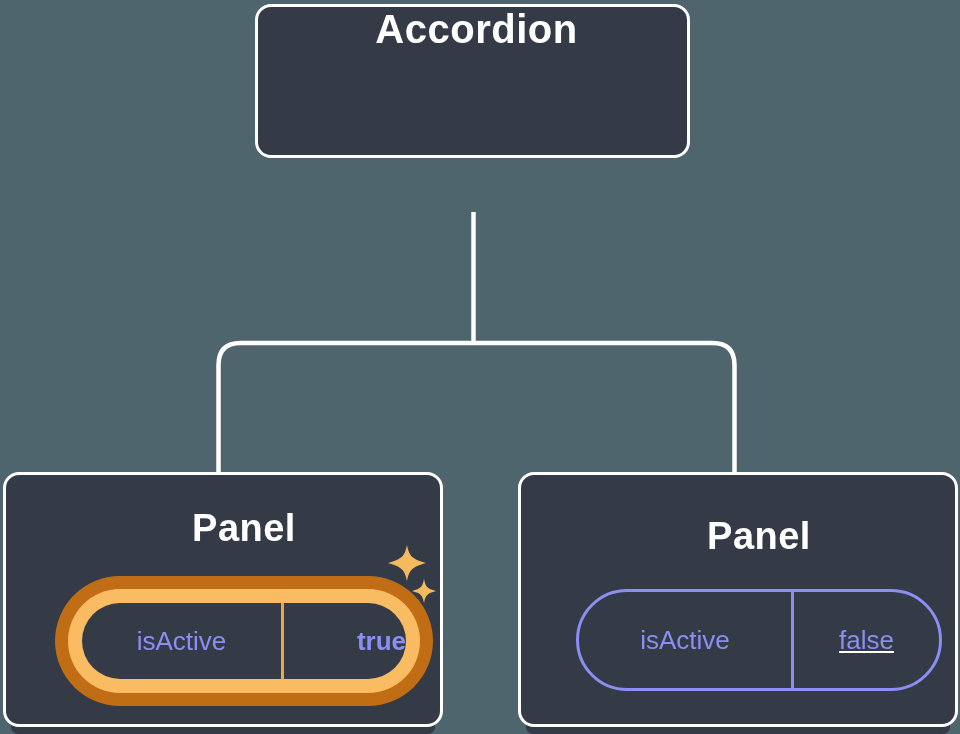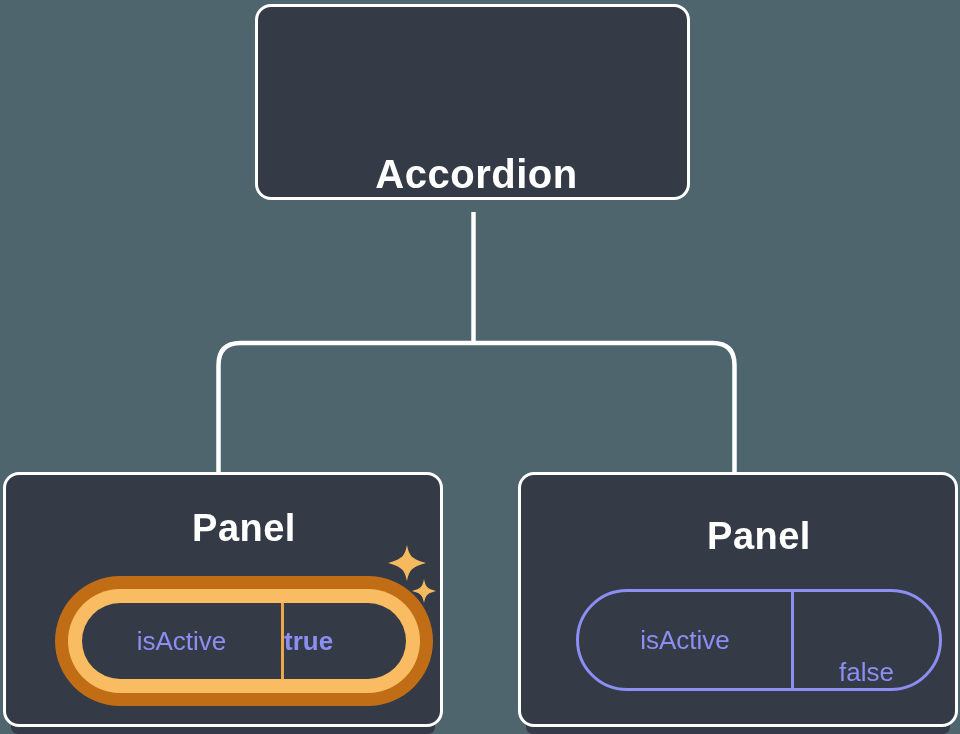--- a/index.html
+++ b/index.html
@@ -20,51 +20,51 @@
   #base-left{left:11px;}
   #base-right{left:526px;}
 
   .node{
     position:absolute;box-sizing:border-box;z-index:2;
     background:var(--box-fill,#343b47);
     border:3px solid var(--box-border,#ffffff);
     border-radius:16px;color:#fff;
   }
   #root-box{
-    left:255px;top:4px;width:435px;height:196px;
-    display:flex;align-items:flex-end;justify-content:center;padding-left:8px;
+    left:255px;top:4px;width:435px;height:154px;
+    display:flex;align-items:flex-start;justify-content:center;padding-left:8px;
   }
   .root-label{font-size:40px;font-weight:600;letter-spacing:.5px;}
 
   .panel{width:440px;height:255px;top:472px;display:flex;flex-direction:column;align-items:center;padding-left:42px;}
   #panel-left{left:3px;}
   #panel-right{left:518px;}
   .panel-title{font-size:38px;font-weight:600;letter-spacing:.5px;}
   #panel-left .panel-title{margin-top:32px;}
   #panel-right .panel-title{margin-top:40px;}
 
   
   .hl-ring-outer{margin-top:26px;padding:13px;border-radius:999px;background:var(--ring-outer,#c16d15);}
   .hl-ring-inner{padding:14px;border-radius:999px;background:var(--ring-inner,#f9bc62);}
   .pill-core{
     width:324px;height:76px;border-radius:999px;overflow:hidden;
     background:var(--box-fill,#343b47);display:flex;align-items:stretch;
   }
   .pill-core .cell-left{width:199px;flex:none;display:flex;align-items:center;justify-content:center;}
   .pill-core .divider{width:3px;flex:none;background:var(--divider-gold,#eda64b);}
-  .pill-core .cell-right{flex:1;display:flex;align-items:center;justify-content:flex-start;}
+  .pill-core .cell-right{flex:1;display:flex;align-items:center;justify-content:flex-end;}
 
   
   .pill-plain{
     margin-top:31px;box-sizing:border-box;width:366px;height:102px;border-radius:999px;
     border:3px solid var(--periwinkle,#8b8ef2);display:flex;align-items:stretch;overflow:hidden;
   }
   .pill-plain .cell-left{width:212px;flex:none;display:flex;align-items:center;justify-content:center;}
   .pill-plain .divider{width:3px;flex:none;background:var(--periwinkle,#8b8ef2);}
-  .pill-plain .cell-right{flex:1;display:flex;align-items:flex-end;justify-content:center;}
+  .pill-plain .cell-right{flex:1;display:flex;align-items:center;justify-content:center;text-decoration:underline;}
 
   .prop-name,.prop-value{font-size:26px;color:var(--periwinkle,#8b8ef2);}
   .prop-value.bold{font-weight:700;}
 </style>
 </head>
 <body>
 
 <svg id="connector-layer" class="layer" viewBox="0 0 960 734" xmlns="http://www.w3.org/2000/svg">
   <path d="M473.5 212 L473.5 343" stroke="#ffffff" stroke-width="4.5" fill="none"></path>
   <path d="M218.5 472 L218.5 365 Q218.5 343 240.5 343 L712.5 343 Q734.5 343 734.5 365 L734.5 472" stroke="#ffffff" stroke-width="4.5" fill="none"></path>

